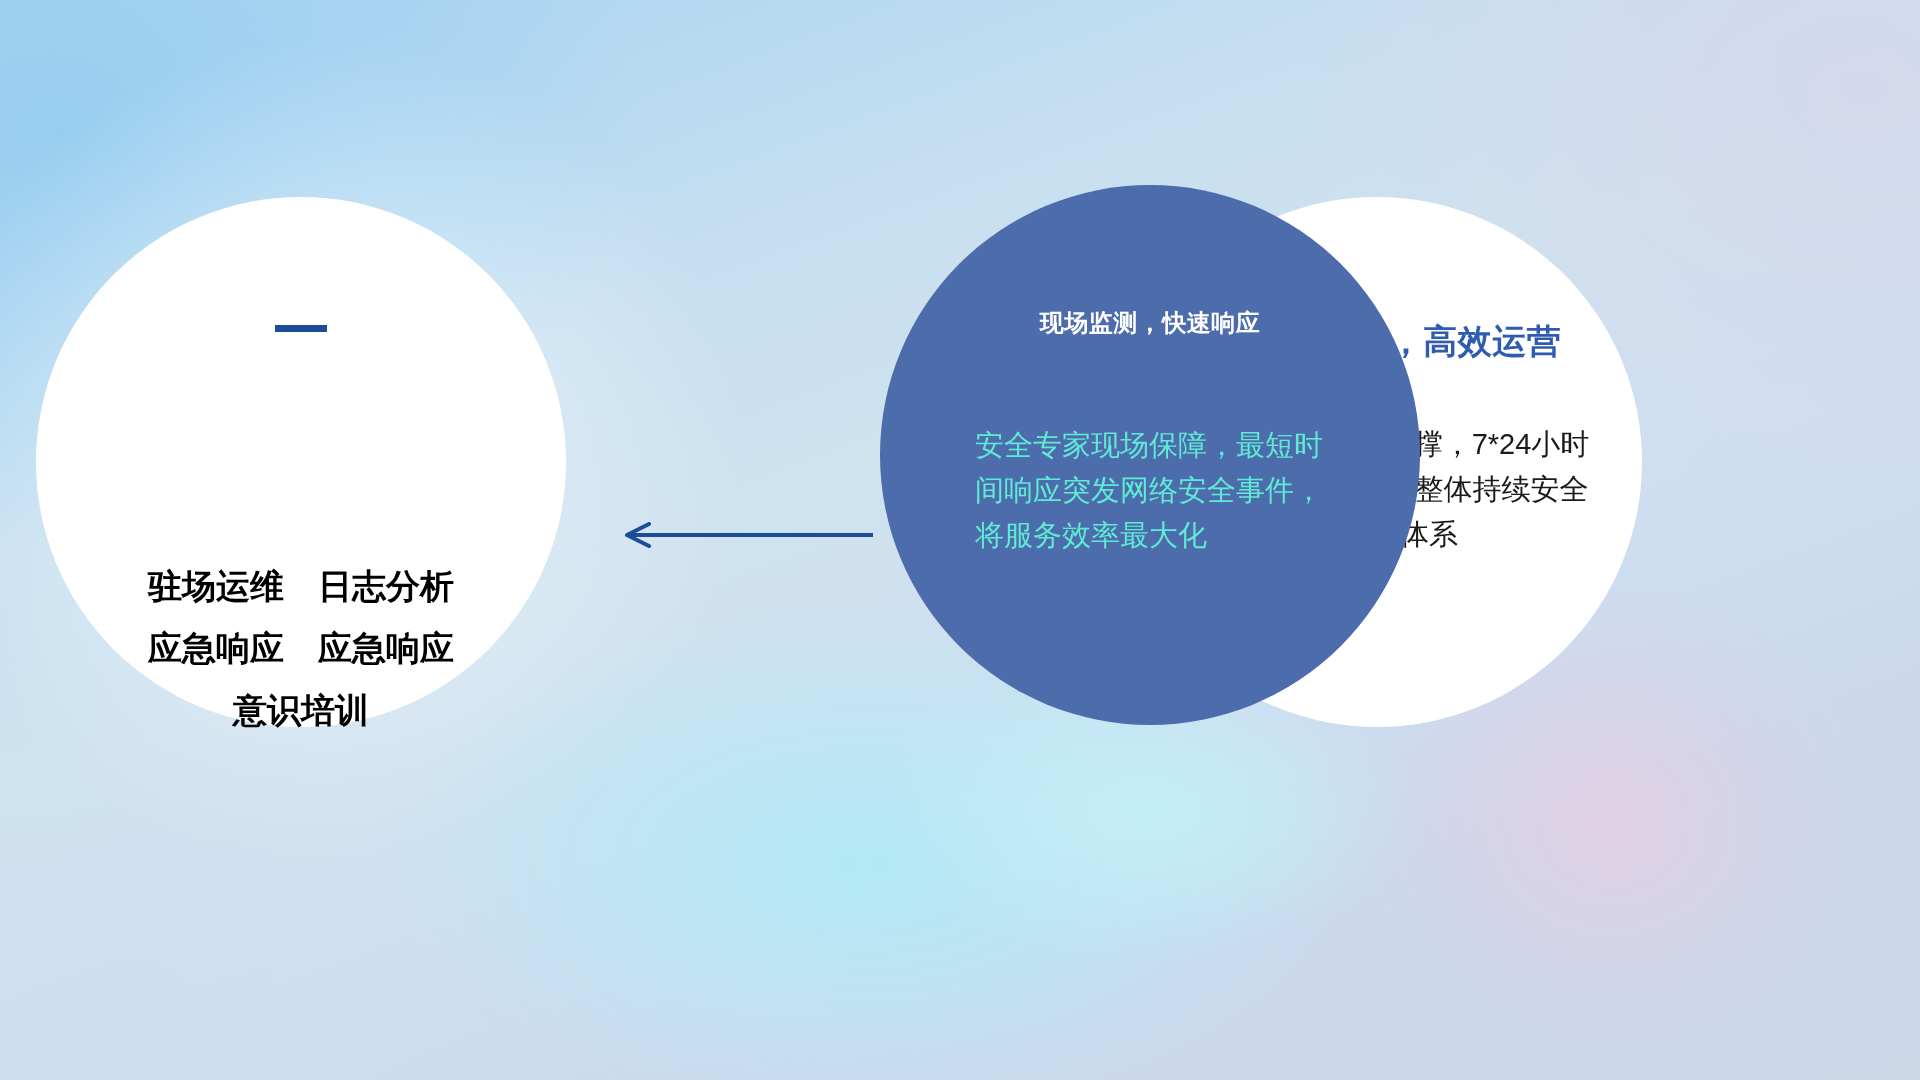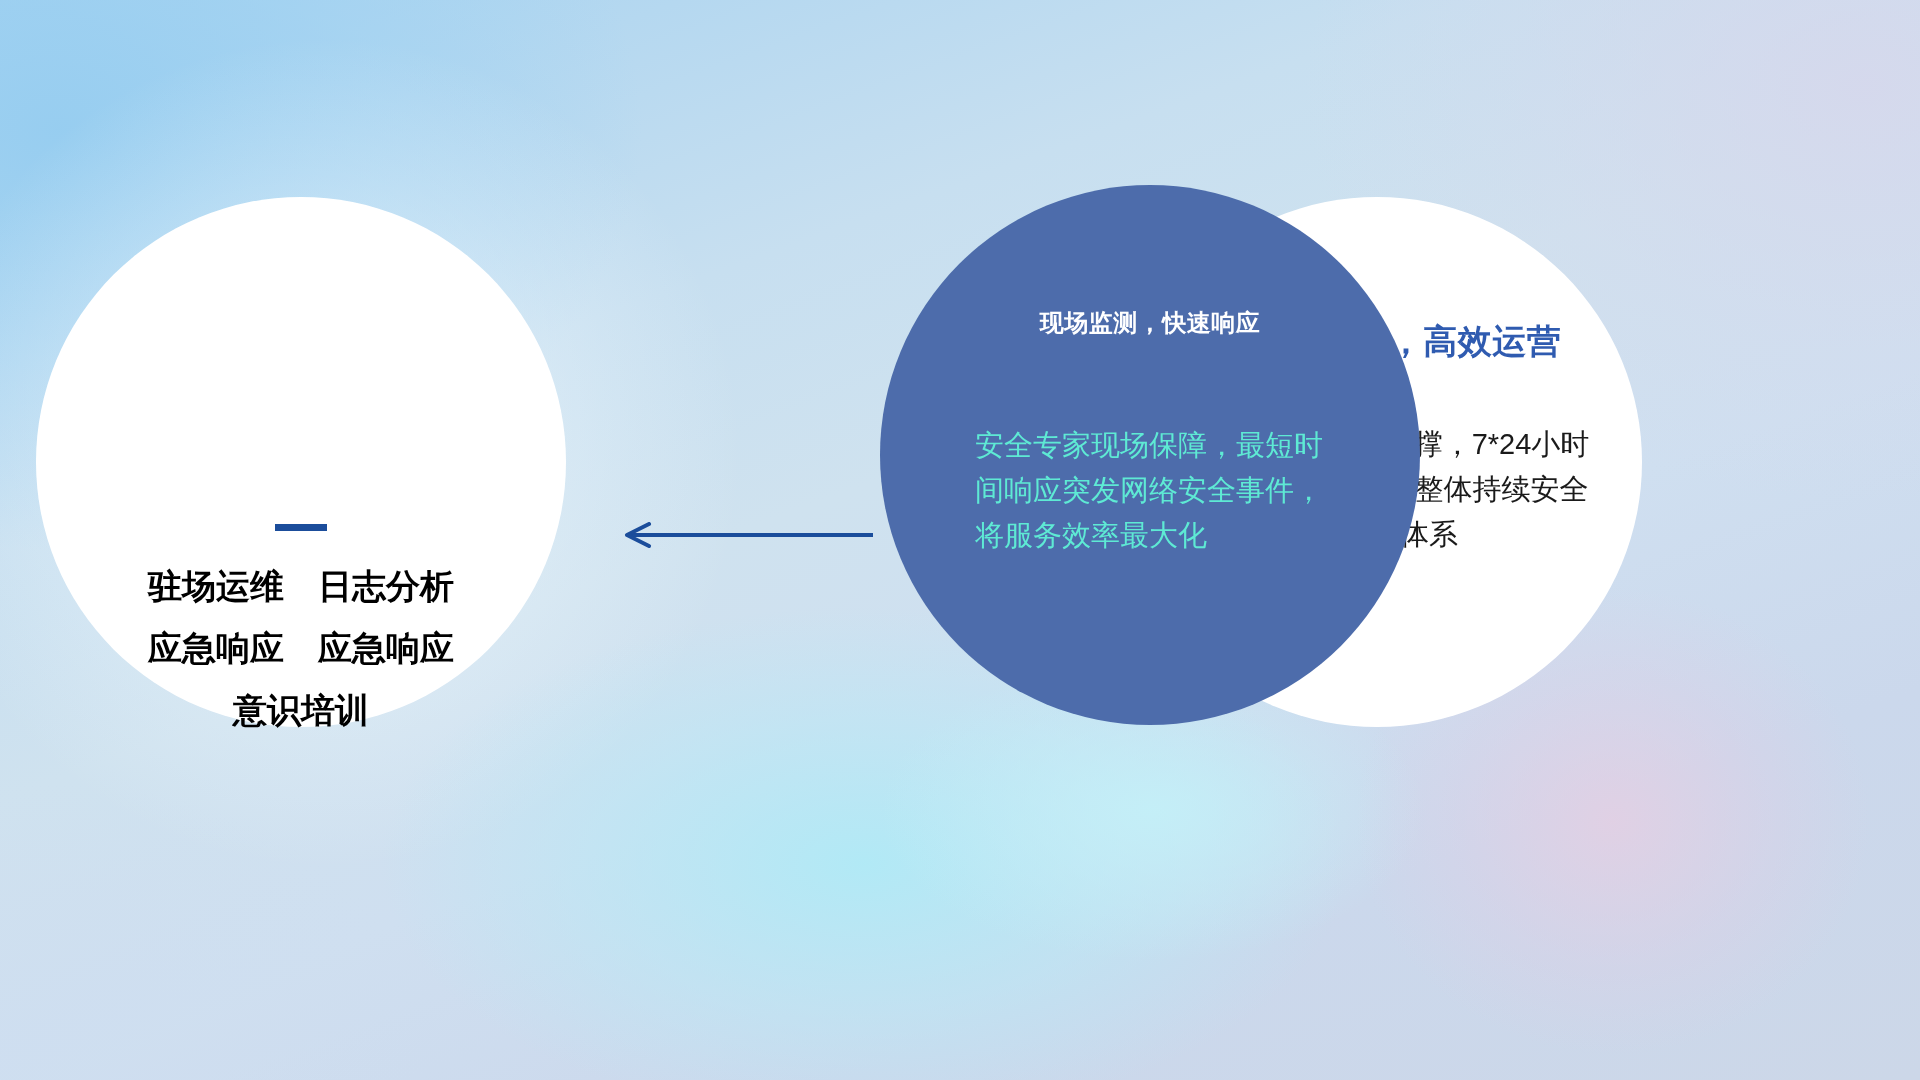--- a/index.html
+++ b/index.html
@@ -71,21 +71,21 @@
     position:absolute;
     border-radius:50%;
     display:flex;
     flex-direction:column;
     align-items:center;
   }
   #circle-left {
     left:36px; top:197px;
     width:530px; height:530px;
     background:#ffffff;
-    justify-content:flex-end;
+    justify-content:space-between;
   }
   #circle-mid {
     left:880px; top:185px;
     width:540px; height:540px;
     background:#4d6cab;
     z-index:3;
   }
   #circle-right {
     left:1112px; top:197px;
     width:530px; height:530px;

